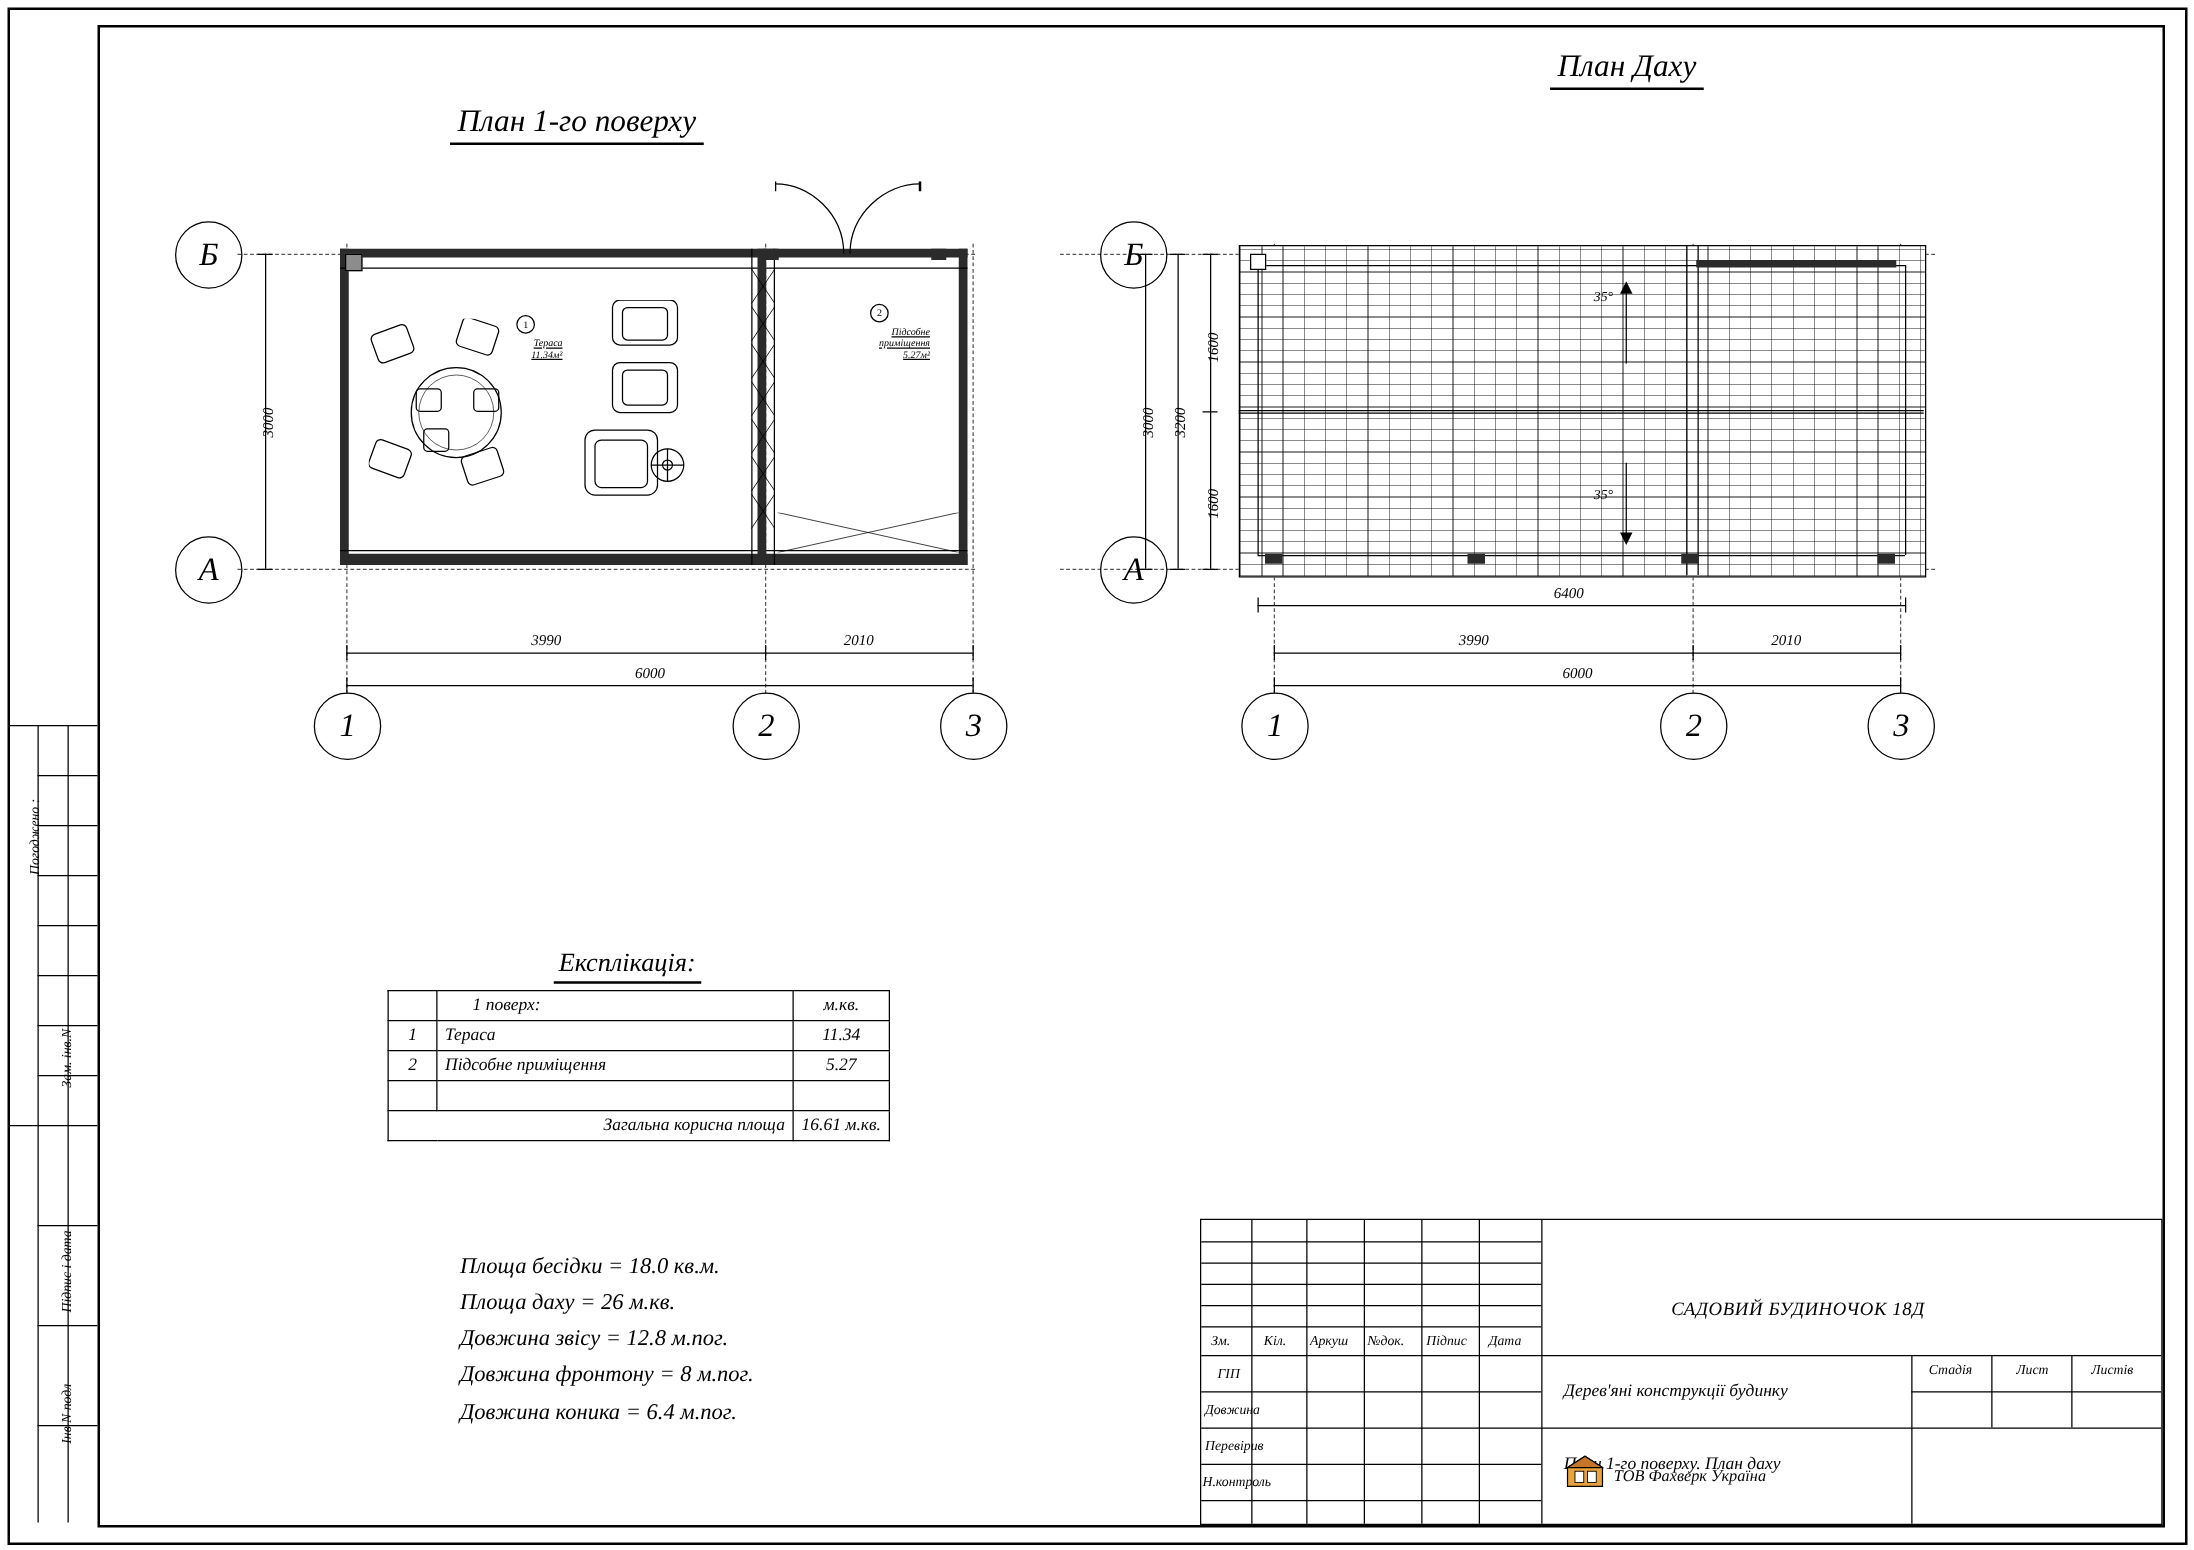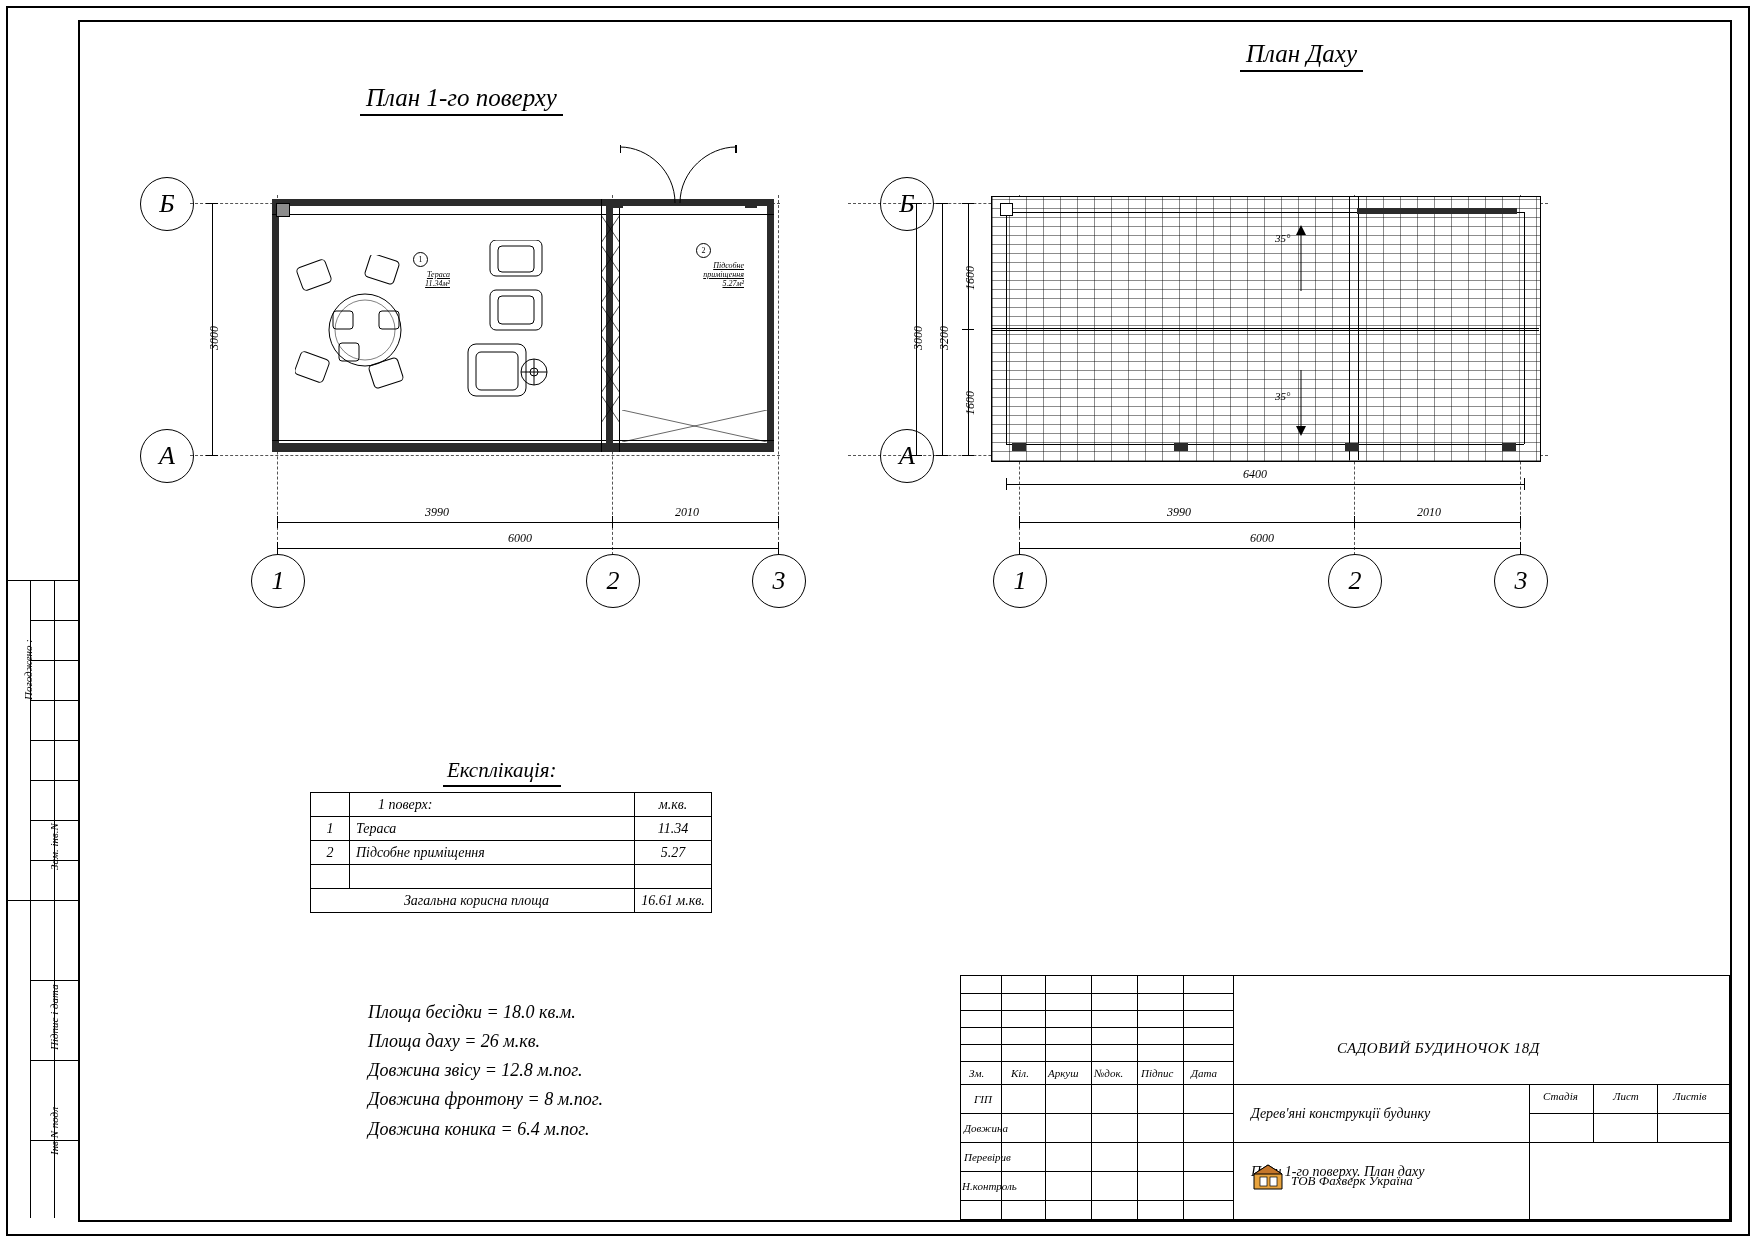--- a/index.html
+++ b/index.html
@@ -305,21 +305,21 @@
       <td class="tc">2</td>
       <td>Підсобне приміщення</td>
       <td class="tc">5.27</td>
     </tr>
     <tr>
       <td class="tc">&nbsp;</td>
           <td></td>
           <td></td>
     </tr>
     <tr>
-      <td class="tc" colspan="2" style="text-align:center;padding-left:14px;">Загальна корисна площа</td>
+      <td class="tc" colspan="2" style="text-align:right;padding-left:14px;">Загальна корисна площа</td>
       <td class="tc">16.61 м.кв.</td>
     </tr>
   </tbody>
     </table>
 
   <div class="notes" style="left:368px;top:998px;">
     <div>Площа бесідки  = 18.0 кв.м.</div>
     <div>Площа даху = 26 м.кв.</div>
     <div>Довжина звісу = 12.8 м.пог.</div>
     <div>Довжина фронтону = 8 м.пог.</div>

